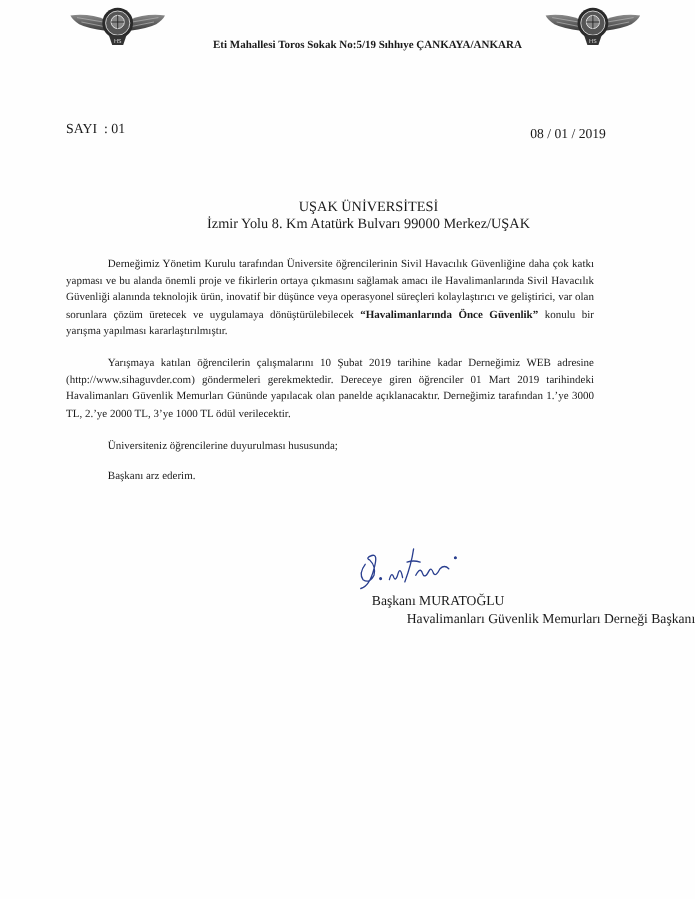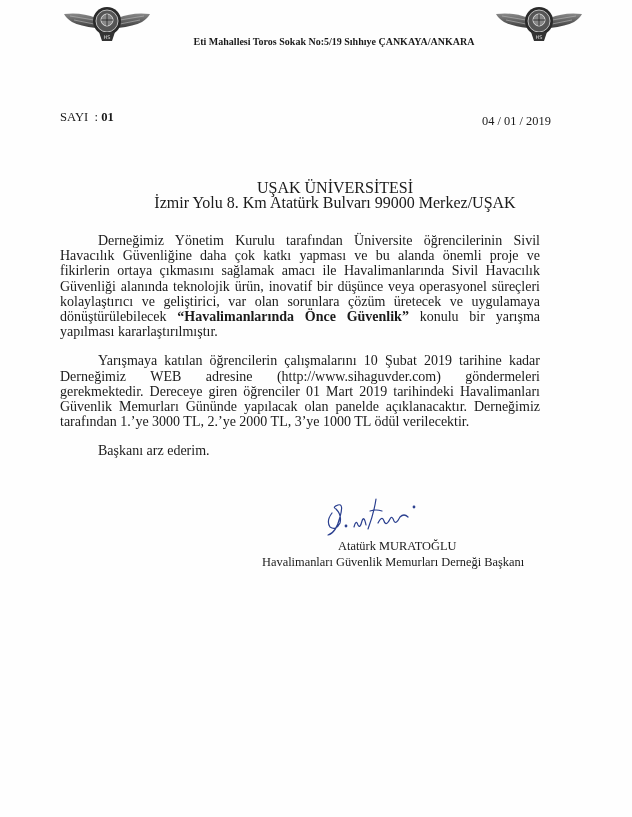--- a/index.html
+++ b/index.html
@@ -5,31 +5,31 @@
   html, body { margin:0; padding:0; background:#fefefe; }
   body { width:632px; height:817px; position:relative; overflow:hidden;
          font-family:"Liberation Serif", "DejaVu Serif", serif; color:#1a1a1a; }
   .logo { position:absolute; top:4px; width:90px; height:40px; }
   .logo-left { left:62px; }
   .logo-right { left:494px; }
   .org-header { position:absolute; top:34px; left:0; width:632px; text-align:center; }
   .org-name { font-weight:bold; font-size:13.2px; letter-spacing:0.1px; margin-left:30px; line-height:17px; }
   .org-address { font-weight:bold; font-size:10px; margin-left:36px; line-height:16px; }
   .meta { position:absolute; left:60px; top:110px; font-size:12.6px; line-height:15px; }
-  .meta b { font-weight:bold; }
+  .meta b { font-weight:normal; }
   .date { position:absolute; left:482px; top:114px; font-size:12.4px; }
-  .recipient { position:absolute; top:180px; left:0; width:632px; text-align:center; font-size:16px; line-height:15px; }
+  .recipient { position:absolute; top:180px; left:0; width:632px; text-align:center; font-size:13px; line-height:15px; }
   .recipient div { margin-left:38px; }
-  .body { position:absolute; left:60px; top:233px; width:480px; font-size:14px; line-height:15.2px; text-align:justify; }
+  .body { position:absolute; left:60px; top:233px; width:480px; font-size:10px; line-height:15.2px; text-align:justify; }
   .body p { margin:0 0 14px 0; text-indent:38px; }
   .body p.short { margin-bottom:12px; }
   .signature { position:absolute; left:318px; top:493px; width:120px; height:45px; }
   .signer { position:absolute; top:538px; left:0; width:632px; font-size:12.4px; line-height:16px; }
   .signer-name { margin-left:338px; }
-  .signer-title { margin-left:262px; }
+  .signer-title { margin-left:262px;text-align:right; }
 </style>
 </head>
 <body>
 
 <svg class="logo logo-left" viewBox="0 0 90 40">
   <defs>
     <linearGradient id="wingG" x1="0" y1="0" x2="0" y2="1">
       <stop offset="0" stop-color="#8a8a8a"></stop>
         <stop offset="1" stop-color="#3a3a3a"></stop>
     </linearGradient>
@@ -72,39 +72,40 @@
 <div class="org-header">
   <div class="org-address">Eti Mahallesi Toros Sokak No:5/19 Sıhhıye ÇANKAYA/ANKARA</div>
 </div>
 
 <div class="meta">
   <div>
     <span>SAYI</span>&nbsp; : <b>01</b>
   </div>
 </div>
 
-<div class="date">04 / 01 / 2019</div>
+<div class="date">08 / 01 / 2019</div>
 
 <div class="recipient">
   <div>UŞAK ÜNİVERSİTESİ</div>
   <div>İzmir Yolu 8. Km Atatürk Bulvarı 99000 Merkez/UŞAK</div>
 </div>
 
 <div class="body">
   <p><span>Derneğimiz Yönetim Kurulu tarafından Üniversite öğrencilerinin Sivil Havacılık Güvenliğine daha çok katkı yapması ve bu alanda önemli proje ve fikirlerin ortaya çıkmasını sağlamak amacı ile Havalimanlarında Sivil Havacılık Güvenliği alanında teknolojik ürün, inovatif bir düşünce veya operasyonel süreçleri kolaylaştırıcı ve geliştirici, var olan sorunlara çözüm üretecek ve uygulamaya dönüştürülebilecek </span><b>“Havalimanlarında Önce Güvenlik”</b><span> konulu bir yarışma yapılması kararlaştırılmıştır.</span></p>
   <p>Yarışmaya katılan öğrencilerin çalışmalarını 10 Şubat 2019 tarihine kadar Derneğimiz WEB adresine (http://www.sihaguvder.com) göndermeleri gerekmektedir. Dereceye giren öğrenciler 01 Mart 2019 tarihindeki Havalimanları Güvenlik Memurları Gününde yapılacak olan panelde açıklanacaktır. Derneğimiz tarafından 1.’ye 3000 TL, 2.’ye 2000 TL, 3’ye 1000 TL ödül verilecektir.</p>
+  <p class="short">Üniversiteniz öğrencilerine duyurulması hususunda;</p>
   <p>Başkanı arz ederim.</p>
 </div>
 
 <svg class="signature" viewBox="0 0 120 45">
   <g fill="none" stroke="#2a3f8f" stroke-width="1.2" stroke-linecap="round">
     <path d="M14 20 Q8 28 12 34 Q18 38 22 30 Q24 22 18 16 Q14 14 20 12 Q26 10 22 24 Q18 40 10 42"></path>
     <circle cx="28" cy="33" r="0.8" fill="#2a3f8f"></circle>
     <path d="M36 34 Q38 26 40 32 Q42 36 44 28 Q46 22 48 32"></path>
     <path d="M50 36 Q56 20 58 6 M52 18 Q58 16 64 18 M60 30 Q64 22 66 28 Q68 34 72 26 Q74 22 76 28 Q78 32 82 24 Q86 20 90 24"></path>
     <circle cx="96" cy="14" r="0.8" fill="#2a3f8f"></circle>
   </g>
 </svg>
 
 <div class="signer">
-  <div class="signer-name">Atatürk MURATOĞLU</div>
+  <div class="signer-name">Başkanı MURATOĞLU</div>
   <div class="signer-title">Havalimanları Güvenlik Memurları Derneği Başkanı</div>
 </div>
 
 </body></html>

